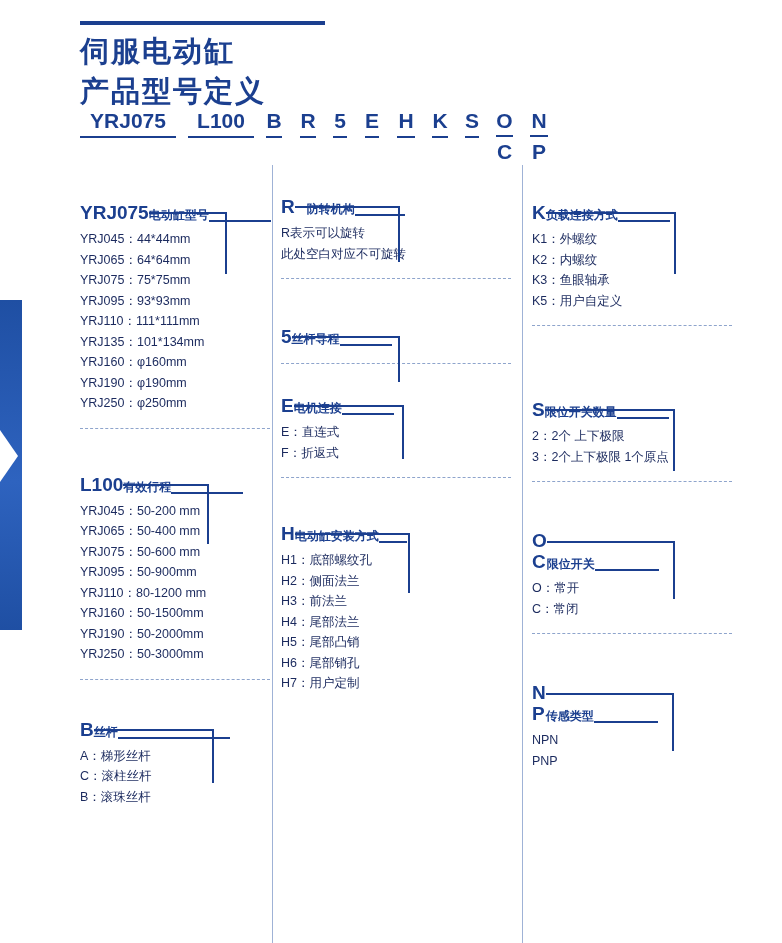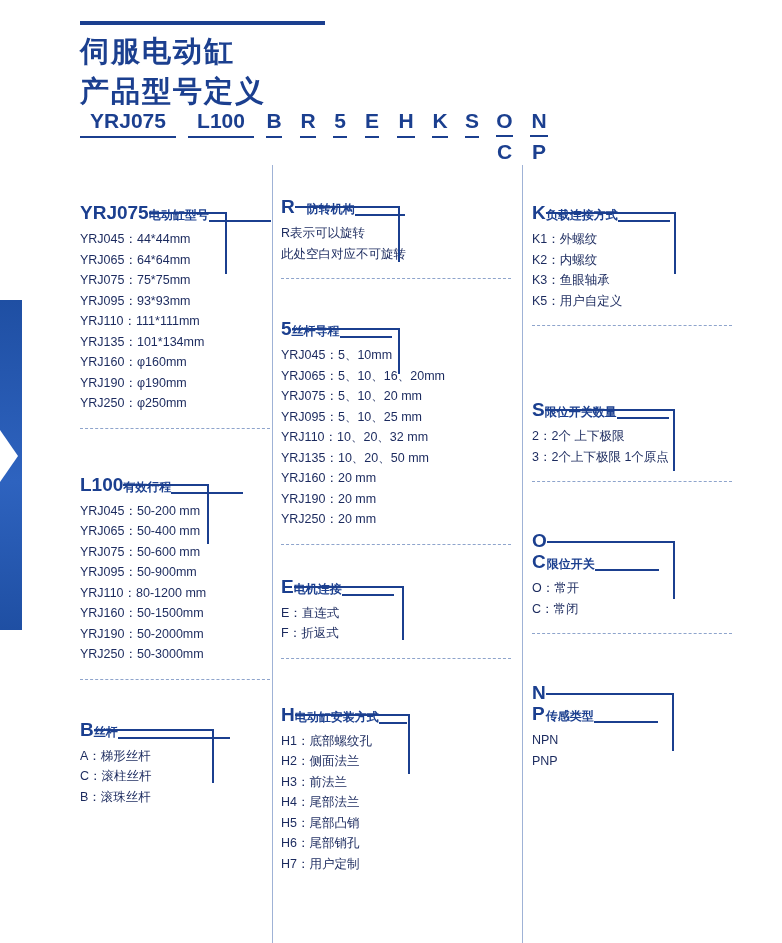--- a/index.html
+++ b/index.html
@@ -231,31 +231,21 @@
           <div class="item">C：滚柱丝杆</div>
           <div class="item">B：滚珠丝杆</div>
         </div></div>
     </div>
   <div class="col col2">
       <div class="section"><div class="sec-head"><span>R</span><span class="bracket-top" style="width: 105px;"></span><span class="bracket-right" style="left: calc(100% + 103px); height: 56px;"></span></div><div class="sec-sub-title" style="margin-top: 34px; padding-left: 12px;"><span>防转机构</span><span class="bracket-bot" style="width: 50px;"></span></div><div class="items">
           <div class="item">R表示可以旋转</div>
           <div class="item">此处空白对应不可旋转</div>
         </div></div>
       <div class="dashed"></div>
-      <div class="section"><div class="sec-head"><span>5</span><span class="bracket-top" style="width: 108px;"></span><span class="bracket-right" style="left: calc(100% + 106px); height: 46px;"></span></div><div class="sec-sub-title" style="margin-top: 32px;"><span>丝杆导程</span><span class="bracket-bot" style="width: 52px;"></span></div><div class="items">
-          <div class="item">YRJ045：5、10mm</div>
-          <div class="item">YRJ065：5、10、16、20mm</div>
-          <div class="item">YRJ075：5、10、20 mm</div>
-          <div class="item">YRJ095：5、10、25 mm</div>
-          <div class="item">YRJ110：10、20、32 mm</div>
-          <div class="item">YRJ135：10、20、50 mm</div>
-          <div class="item">YRJ160：20 mm</div>
-          <div class="item">YRJ190：20 mm</div>
-          <div class="item">YRJ250：20 mm</div>
-        </div></div>
+      <div class="section"><div class="sec-head"><span>5</span><span class="bracket-top" style="width: 108px;"></span><span class="bracket-right" style="left: calc(100% + 106px); height: 46px;"></span></div><div class="sec-sub-title" style="margin-top: 40px;"><span>丝杆导程</span><span class="bracket-bot" style="width: 52px;"></span></div></div>
       <div class="dashed"></div>
       <div class="section"><div class="sec-head"><span>E</span><span class="bracket-top" style="width: 110px;"></span><span class="bracket-right" style="left: calc(100% + 108px); height: 54px;"></span></div><div class="sec-sub-title" style="margin-top: 24px;"><span>电机连接</span><span class="bracket-bot" style="width: 52px;"></span></div><div class="items">
           <div class="item">E：直连式</div>
           <div class="item">F：折返式</div>
         </div></div>
       <div class="dashed"></div>
       <div class="section"><div class="sec-head"><span>H</span><span class="bracket-top" style="width: 115px;"></span><span class="bracket-right" style="left: calc(100% + 113px); height: 60px;"></span></div><div class="sec-sub-title" style="margin-top: 38px;"><span>电动缸安装方式</span><span class="bracket-bot" style="width: 28px;"></span></div><div class="items">
           <div class="item">H1：底部螺纹孔</div>
           <div class="item">H2：侧面法兰</div>
           <div class="item">H3：前法兰</div>

